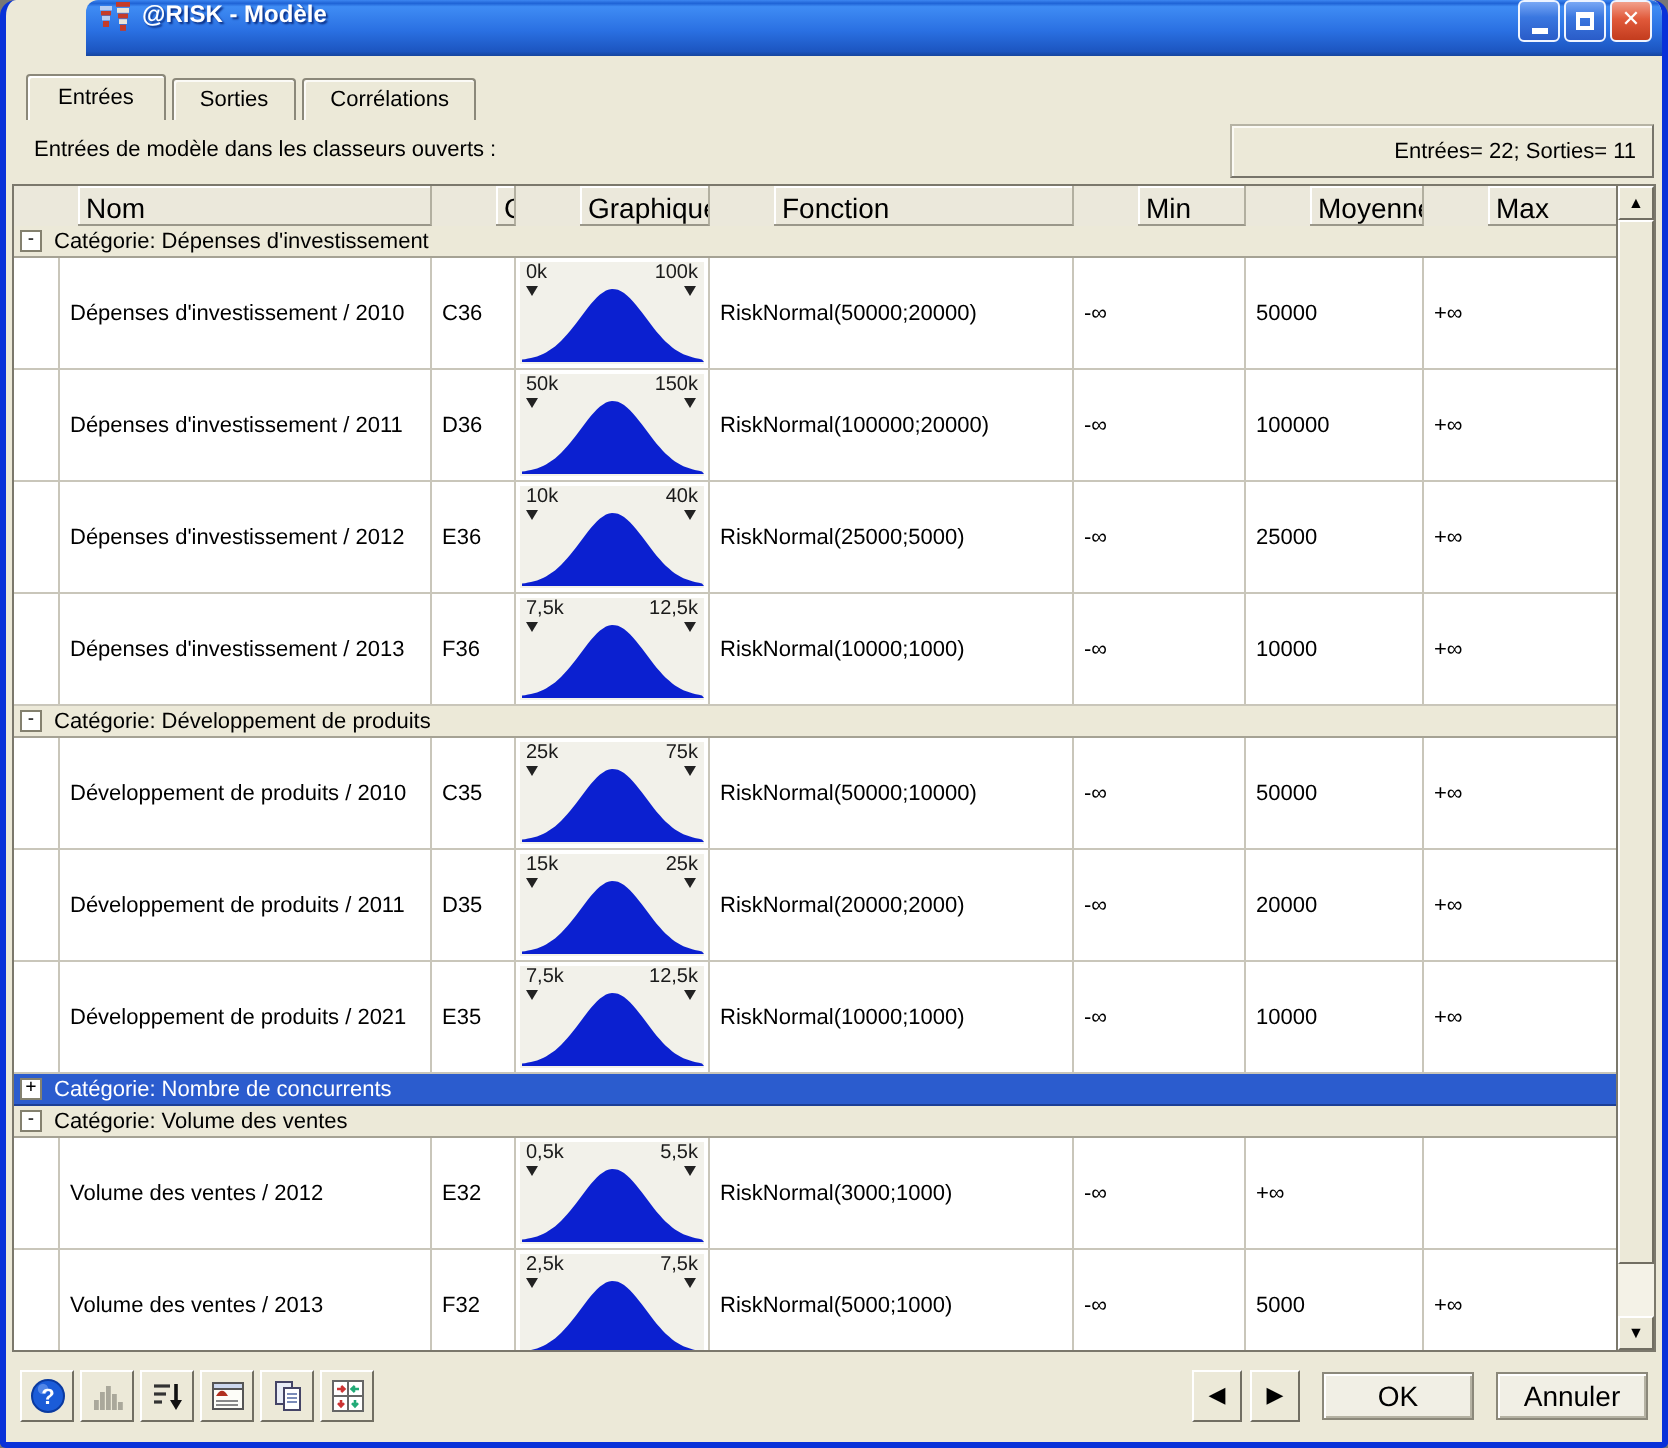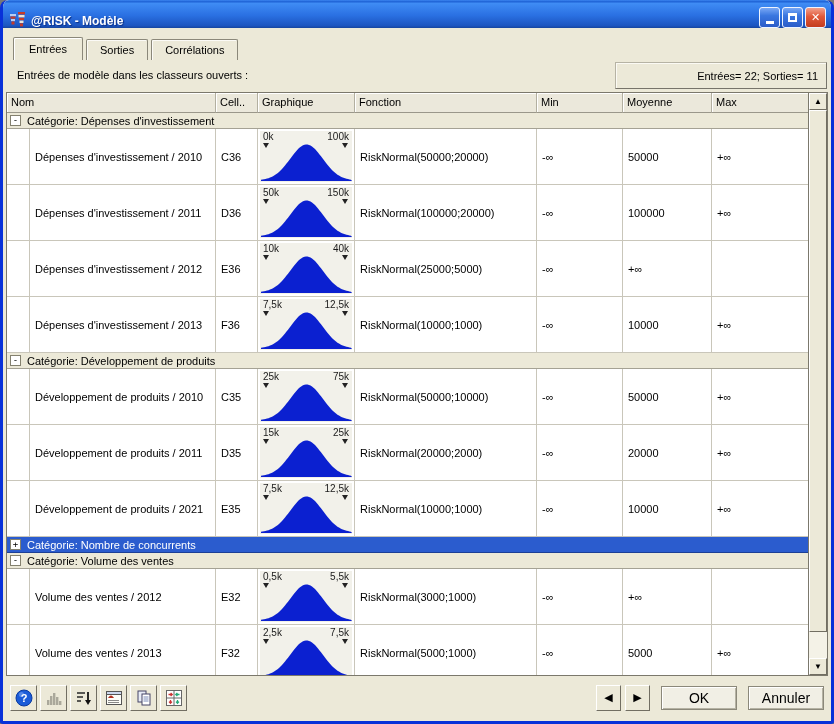--- a/index.html
+++ b/index.html
@@ -12,22 +12,23 @@
     border-radius:8px 8px 3px 3px;
     background:#ECE9D8;
     display:flex; flex-direction:column;
     overflow:hidden;
   }
   
   .titlebar{
     height:28px; flex:0 0 28px;
     background:linear-gradient(180deg,#3c86f0 0%,#1f63d6 6%,#3f8cf4 12%,#2a70e2 55%,#1c55c0 92%,#16459e 100%);
     border-radius:6px 6px 0 0;
-    display:flex; align-items:flex-end; padding:0 5px 0 6px;
+    display:flex; align-items:flex-start; padding:0 5px 0 6px;
     color:#fff;
+    margin-left:40px;
   }
   .app-icon{ width:17px; height:17px; margin-right:5px; flex:0 0 17px; }
   .title-text{ font-size:12px; font-weight:bold; text-shadow:1px 1px 1px #0a2f86; flex:1 1 auto; }
   .winbtn{ width:21px; height:21px; margin-left:2px; border:1px solid #eef4ff; border-radius:3px;
     display:flex; align-items:center; justify-content:center; color:#fff; font-size:11px; line-height:1;
     background:linear-gradient(180deg,#79a8f5 0%,#3a77e0 40%,#2a5cc8 100%); cursor:default;}
   .winbtn.close{ background:linear-gradient(180deg,#f2a08c 0%,#e0593a 45%,#c33c1e 100%); }
   .winbtn .glyph-min{ width:8px; height:3px; background:#fff; margin-top:9px; }
   .winbtn .glyph-max{ width:9px; height:9px; border:2px solid #fff; border-top-width:3px; }
 
@@ -49,23 +50,23 @@
     border:1px solid #b6b3a4; border-right-color:#77746a; border-bottom-color:#77746a;
     background:#ECE9D8; display:flex; align-items:center; justify-content:flex-end;
     padding-right:8px; font-size:11px; box-shadow:inset 1px 1px 0 #fbfaf4;
   }
 
   
   .table{ margin:0 3px; width:822px; height:584px; flex:0 0 584px;
     border:1px solid #7b786c; background:#fff; position:relative; overflow:hidden;}
   .thead{ display:grid; grid-template-columns:209px 42px 97px 182px 86px 89px 97px;
     height:20px; background:#EBE8DB; }
-  .th{ font-size:11px; padding:3px 0 0 4px; color:#000; border-right:1px solid #b2afa0;
+  .th{ font-size:14px; padding:3px 0 0 4px; color:#000; border-right:1px solid #b2afa0;
     box-shadow:inset 0 1px 0 #fff, inset 1px 0 0 #fff; border-bottom:1px solid #9a978a;
-    white-space:nowrap; overflow:hidden;}
+    white-space:nowrap; overflow:hidden;margin-left:32px;}
   .tbody{ position:absolute; top:20px; left:0; width:802px; bottom:0; overflow:hidden; background:#fff;}
 
   .catrow{ height:16px; background:#ECE9D8; border-bottom:1px solid #a5a294;
     display:flex; align-items:center; font-size:11px; padding-left:3px; }
   .catrow .expand{ width:11px; height:11px; flex:0 0 11px; border:1px solid #84816f; background:#fff;
     font-size:9px; line-height:8px; text-align:center; color:#000; margin-right:6px; font-family:"DejaVu Sans Mono",monospace;}
   .catrow.selected{ background:#2B5CCE; color:#fff; border-bottom-color:#1c3f96;}
   .catrow.selected .expand{ color:#000; }
 
   .row{ display:grid; grid-template-columns:23px 186px 42px 97px 182px 86px 89px 97px;
@@ -213,20 +214,21 @@
         <span class="glabel gmax">40k</span>
         <i class="tri tl"></i>
         <i class="tri tr"></i>
         <svg viewBox="0 0 91 38" preserveAspectRatio="none">
           <polygon points="0,38 0.0,36.8 1.5,36.6 3.0,36.3 4.5,36.0 6.0,35.6 7.5,35.2 9.0,34.6 10.5,34.0 12.0,33.2 13.5,32.3 15.0,31.3 16.5,30.2 18.0,28.9 19.5,27.5 21.0,25.9 22.5,24.3 24.0,22.5 25.5,20.6 27.0,18.7 28.5,16.7 30.0,14.7 31.5,12.7 33.0,10.7 34.5,8.9 36.0,7.2 37.5,5.6 39.0,4.3 40.5,3.2 42.0,2.3 43.5,1.8 45.0,1.5 46.5,1.6 48.0,1.9 49.5,2.6 51.0,3.5 52.5,4.7 54.0,6.1 55.5,7.7 57.0,9.5 58.5,11.4 60.0,13.3 61.5,15.3 63.0,17.3 64.5,19.3 66.0,21.3 67.5,23.1 69.0,24.8 70.5,26.5 72.0,28.0 73.5,29.3 75.0,30.6 76.5,31.7 78.0,32.6 79.5,33.5 81.0,34.2 82.5,34.8 84.0,35.3 85.5,35.8 87.0,36.1 88.5,36.4 90.0,36.7 91,38" fill="#0B20D0"></polygon>
         </svg>
       </div>
     </div>
     <div class="cell">RiskNormal(25000;5000)</div>
     <div class="cell">-∞</div>
+    <div class="cell">25000</div>
     <div class="cell">+∞</div>
   </div>
         <div class="row">
     <div class="cell gutter"></div>
     <div class="cell">Dépenses d'investissement / 2013</div>
     <div class="cell">F36</div>
     <div class="cell graphcell">
       <div class="graph">
         <span class="glabel gmin">7,5k</span>
         <span class="glabel gmax">12,5k</span>

